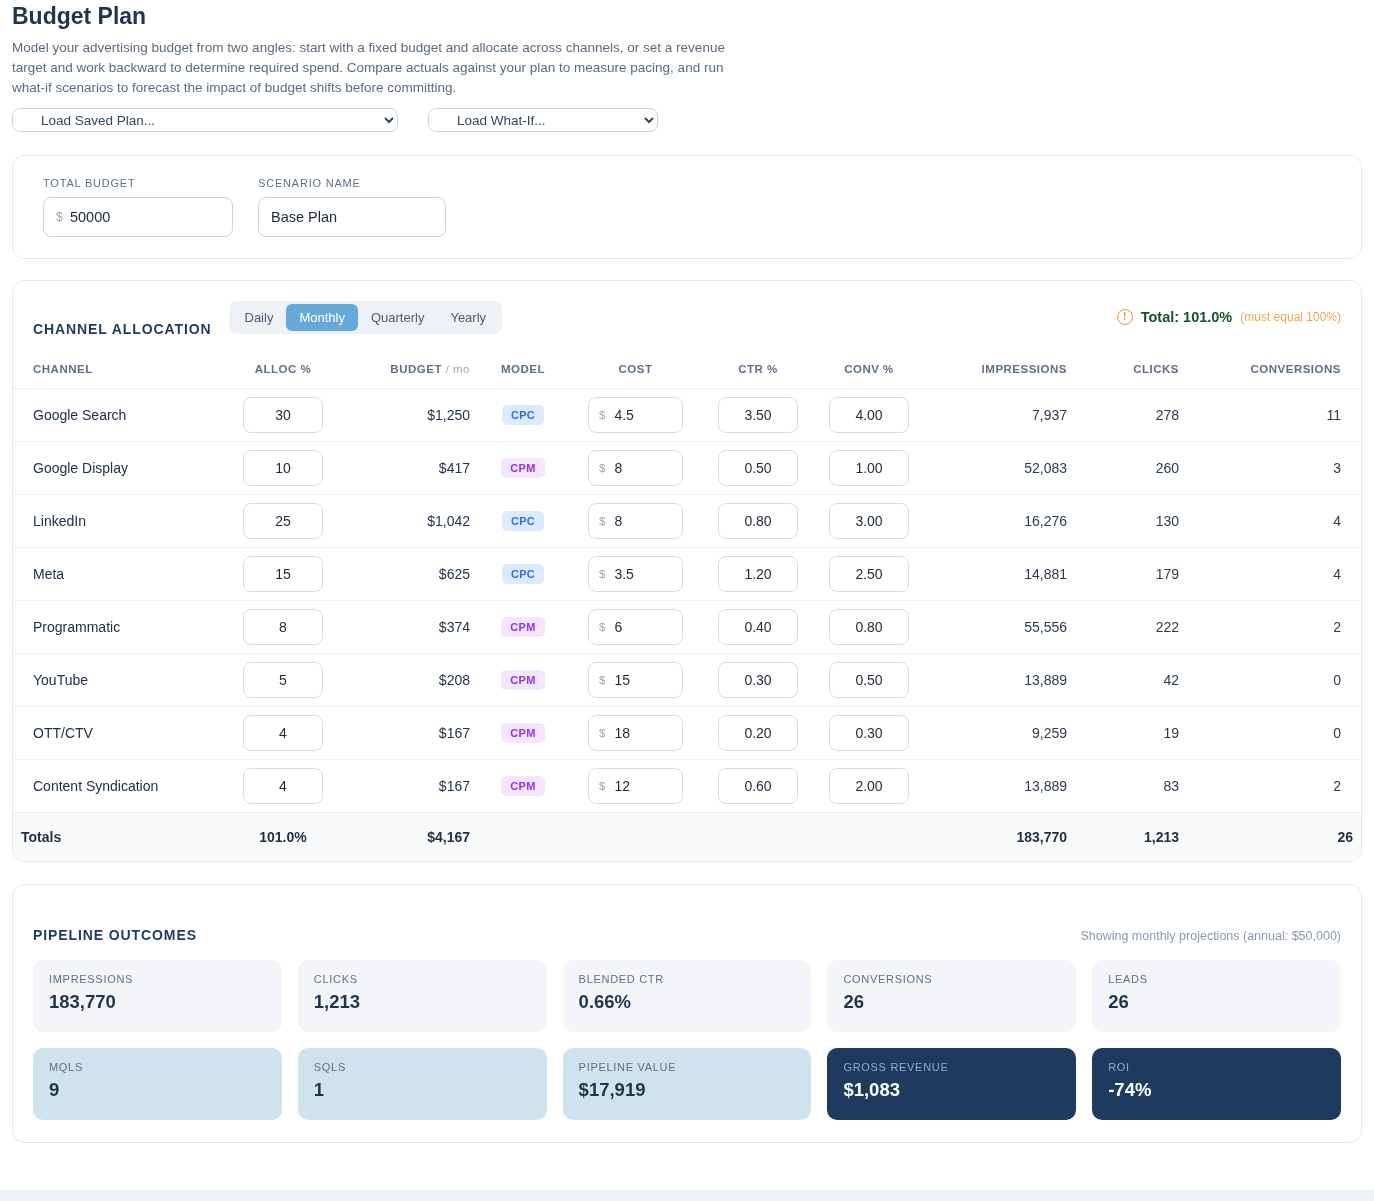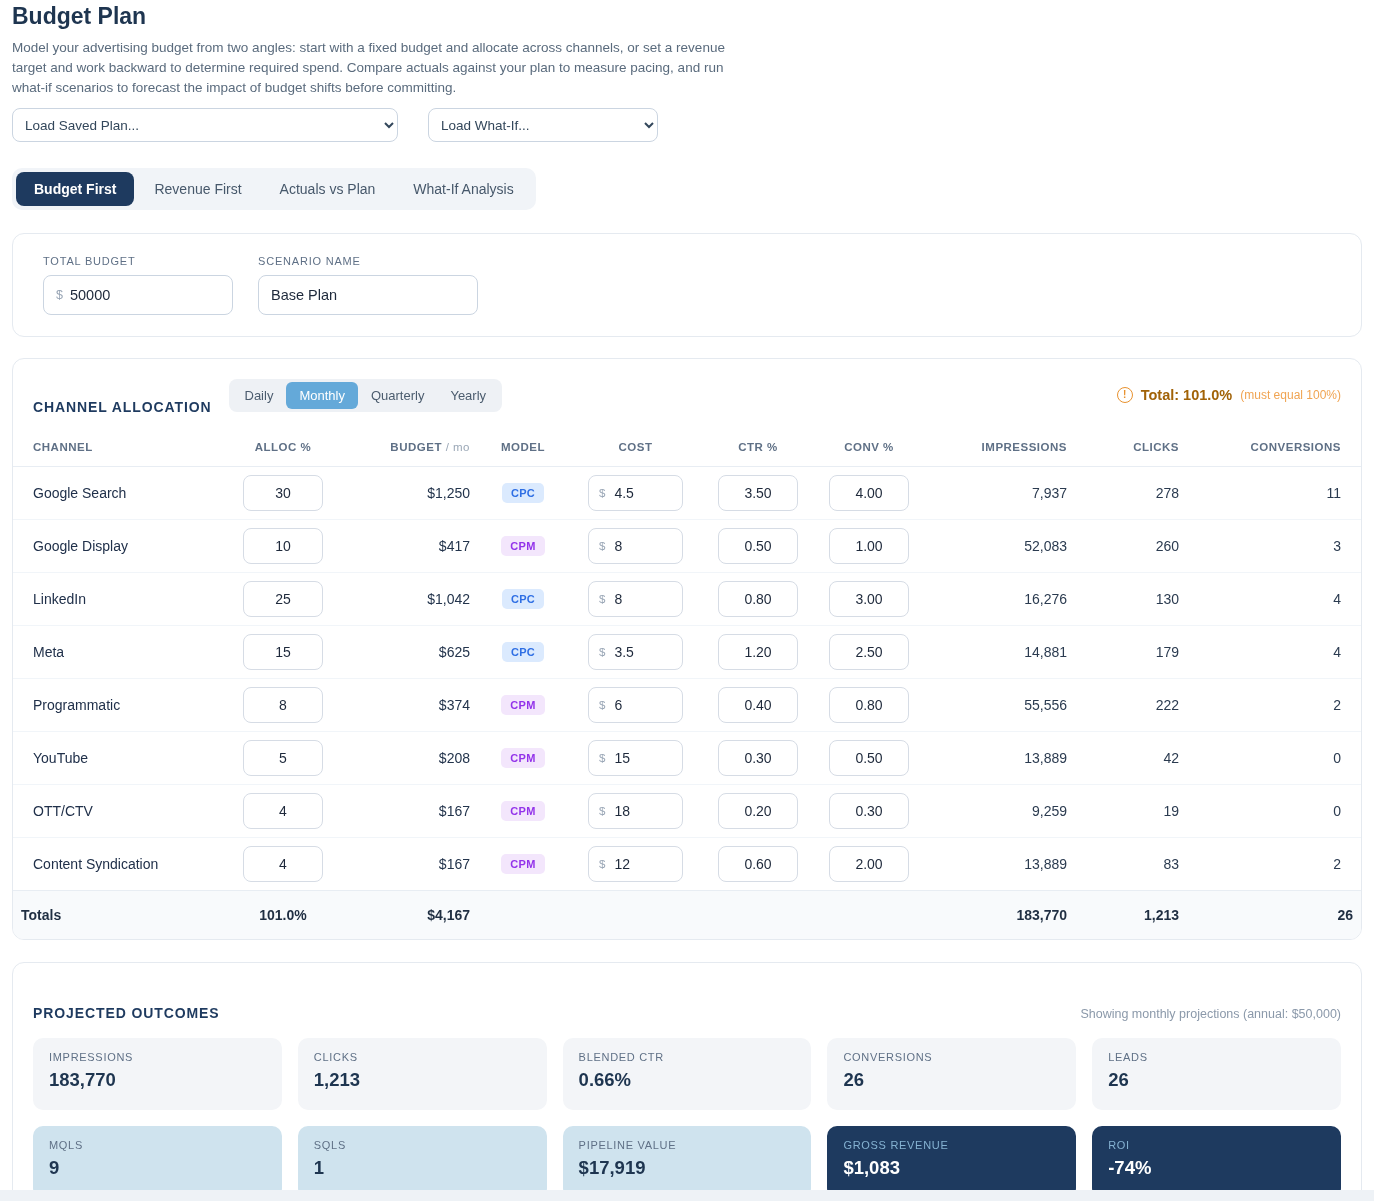--- a/index.html
+++ b/index.html
@@ -12,55 +12,55 @@
   }
   .page { width: 1374px; height: 1190px; background: #fff; padding: 2px 12px 0; overflow: hidden; }
 
   
   .page-title { font-size: 23px; font-weight: 700; color: #1e3550; line-height: 28px; }
   .page-desc { margin-top: 8px; max-width: 735px; font-size: 13.5px; line-height: 20px; color: #5a6b7d; }
 
   
   .select-row { margin-top: 10px; display: flex; gap: 30px; }
   select {
-    height: 34px; border: 1px solid #cbd5e1; border-radius: 8px; background: #fff;
-    font-family: "Liberation Sans", sans-serif; font-size: 13.5px; color: #33475b; padding: 0 8px;
+    height: 24px; border: 1px solid #cbd5e1; border-radius: 8px; background: #fff;
+    font-family: "Liberation Sans", sans-serif; font-size: 13.5px; color: #33475b; padding: 0 24px;
   }
   .sel-saved { width: 386px; }
   .sel-whatif { width: 230px; }
 
   
   .tab-bar { margin-top: 26px; display: inline-flex; gap: 2px; background: #f1f4f8; border-radius: 10px; padding: 4px; }
   .tab { border: none; background: transparent; padding: 9px 18px; font-family: "Liberation Sans", sans-serif;
          font-size: 14px; color: #47586b; border-radius: 8px; font-weight: 500; cursor: pointer; }
   .tab.active { background: #1e3a5f; color: #fff; font-weight: 600; }
 
   
   .card { background: #fff; border: 1px solid #e5eaf0; border-radius: 12px; }
   .budget-card { margin-top: 23px; padding: 21px 30px; display: flex; gap: 25px; }
   .field-label { font-size: 11px; letter-spacing: .8px; color: #5f7086; font-weight: 500; margin-bottom: 8px; }
   .input-wrap { border: 1px solid #cbd5e1; border-radius: 8px; height: 40px; display: flex; align-items: center; padding: 0 12px; background: #fff; }
   .input-wrap input { border: none; outline: none; width: 100%; font-family: "Liberation Sans", sans-serif; font-size: 14.5px; color: #1e293b; background: transparent; }
   .w-budget { width: 190px; }
-  .w-scenario { width: 220px; align-items: center; }
+  .w-scenario { width: 188px; align-items: center; }
   .dollar { color: #97a4b4; font-size: 12.5px; margin-right: 7px; }
 
   
   .alloc-card { margin-top: 21px; overflow: hidden; }
   .alloc-header { display: flex; align-items: center; padding: 16px 20px 13px; }
   .section-title { font-size: 14px; font-weight: 700; letter-spacing: .9px; color: #1e3a5f; margin-top: 24px; }
   .period-toggle { margin-left: 17px; display: inline-flex; background: #eef1f5; border-radius: 8px; padding: 3px; }
   .period { border: none; background: transparent; padding: 6px 13px; font-family: "Liberation Sans", sans-serif;
             font-size: 13px; color: #4b5c6e; border-radius: 6px; cursor: pointer; }
   .period.active { background: #64a9d9; color: #fff; }
   .alloc-warning { margin-left: auto; display: flex; align-items: center; gap: 8px; }
   .alert-icon { width: 16px; height: 16px; border: 1.6px solid #e8922f; border-radius: 50%;
                 color: #e8922f; font-size: 10px; font-weight: 700; display: grid; place-items: center; line-height: 1; }
   .alert-icon::before { content: "!"; }
-  .warn-total { font-size: 14.5px; font-weight: 700; color: #a16207; }
+  .warn-total { font-size: 14.5px; font-weight: 700; color: #14532d; }
   .warn-note { font-size: 12px; color: #f0a452; }
 
   
   table { width: 100%; border-collapse: collapse; table-layout: fixed; }
   th { font-size: 11.5px; color: #5f7086; font-weight: 700; letter-spacing: .5px; padding: 13px 8px; border-bottom: 1px solid #e8edf3; }
   .th-left { text-align: left; padding-left: 20px; }
   .th-center { text-align: center; }
   .th-right { text-align: right; }
   .th-last { padding-right: 20px; }
   .unit { color: #9aa7b6; font-weight: 400; }
@@ -106,26 +106,20 @@
 
   <div class="select-row">
     <select class="sel-saved">
       <option>Load Saved Plan...</option>
     </select>
     <select class="sel-whatif">
       <option>Load What-If...</option>
     </select>
   </div>
 
-  <div class="tab-bar">
-      <button class="tab active">Budget First</button>
-      <button class="tab">Revenue First</button>
-      <button class="tab">Actuals vs Plan</button>
-      <button class="tab">What-If Analysis</button>
-    </div>
 
   <div class="card budget-card">
     <div>
       <div class="field-label">TOTAL BUDGET</div>
       <div class="input-wrap w-budget">
         <span class="dollar">$</span>
         <input value="50000" style="">
       </div>
     </div>
     <div>
@@ -336,21 +330,21 @@
           <td class="cell-right">183,770</td>
           <td class="cell-right">1,213</td>
           <td class="cell-right cell-last">26</td>
         </tr>
       </tfoot>
     </table>
   </div>
 
   <div class="card outcomes-card">
     <div class="outcomes-header">
-      <span class="section-title">PROJECTED OUTCOMES</span>
+      <span class="section-title">PIPELINE OUTCOMES</span>
       <span class="outcomes-note">Showing monthly projections (annual: $50,000)</span>
     </div>
     <div class="metric-grid">
   <div class="metric m-default">
     <div class="m-label">IMPRESSIONS</div>
     <div class="m-value">183,770</div>
   </div>
 
   <div class="metric m-default">
     <div class="m-label">CLICKS</div>

